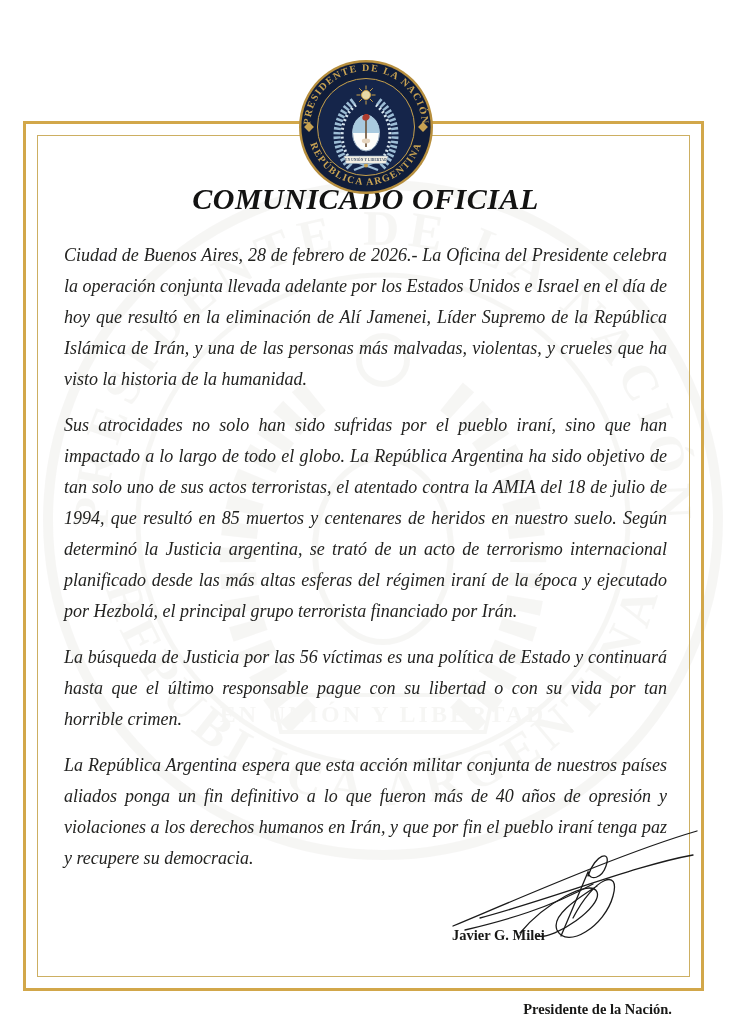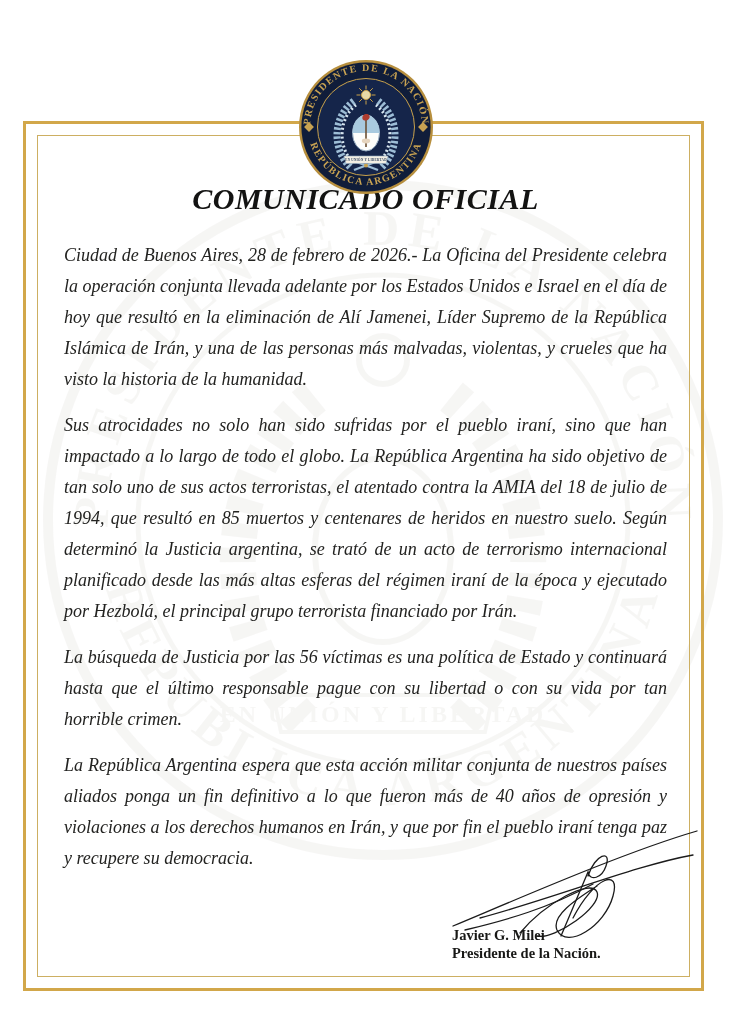--- a/index.html
+++ b/index.html
@@ -40,21 +40,21 @@
     font-size:18px;line-height:31px;color:#232321;
   }
   .body-text p:first-child{margin-top:24px;}
   
   .sig-scrawl{position:absolute;left:425px;top:818px;width:280px;height:120px;z-index:2;}
   .sig-name{
     position:absolute;left:452px;top:927px;width:220px;text-align:left;
     font-weight:bold;font-size:14.5px;line-height:17px;color:#181816;z-index:2;
   }
   .sig-role{
-    position:absolute;left:452px;top:945px;width:220px;text-align:left;
+    position:absolute;left:452px;top:1001px;width:220px;text-align:right;
     font-weight:bold;font-size:14.5px;line-height:17px;color:#181816;z-index:2;
   }
 </style>
 </head>
 <body>
 
 <div class="page">
 
   <svg class="watermark" viewBox="0 0 700 700" aria-hidden="true">
     <g stroke="#8d8778" fill="none">

